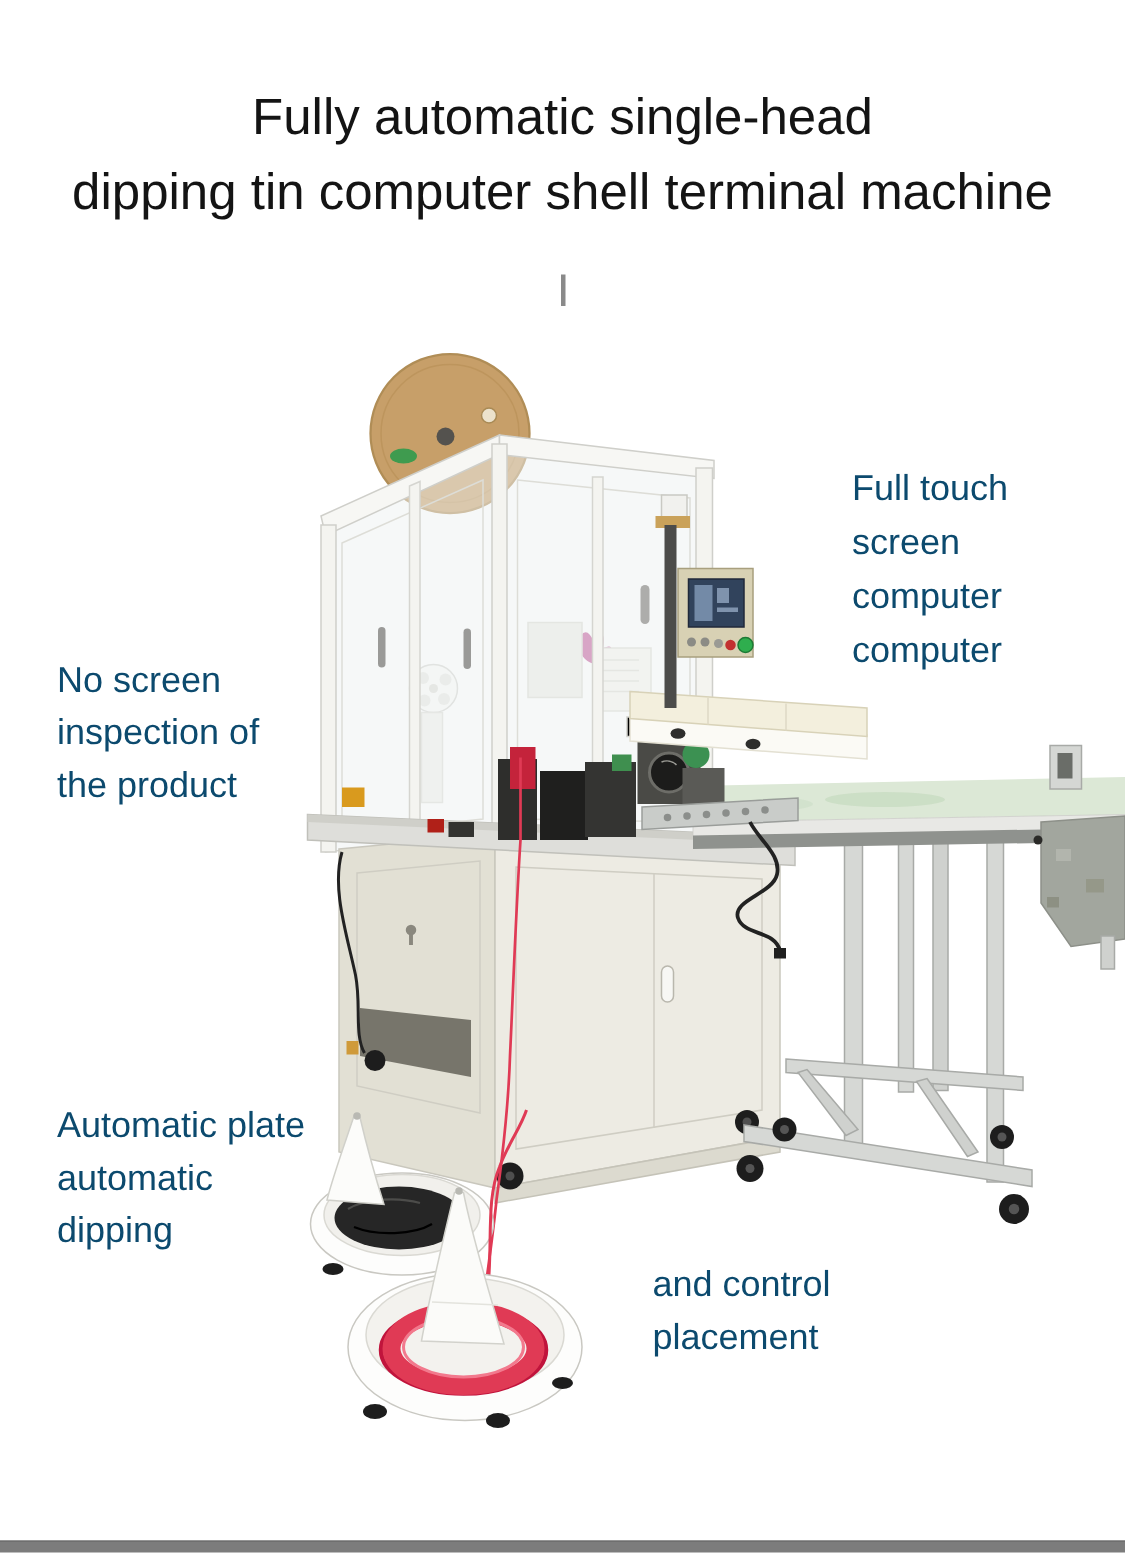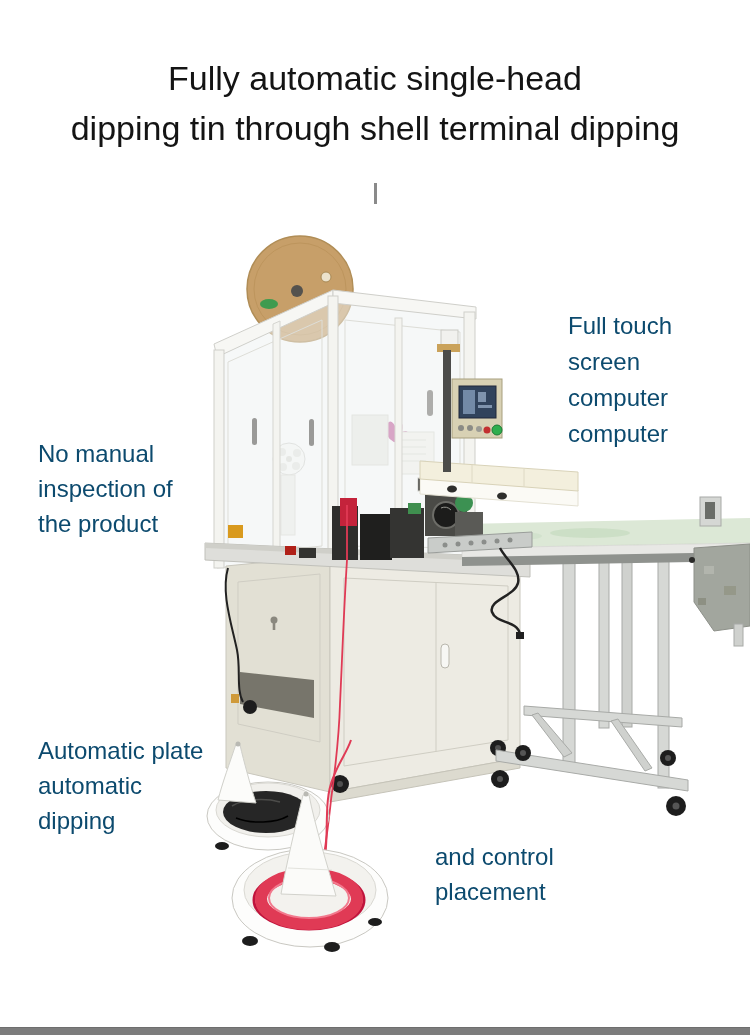--- a/index.html
+++ b/index.html
@@ -227,27 +227,27 @@
         <circle cx="306" cy="794" r="2.5" fill="#b9b9b3"></circle>
         <ellipse cx="250" cy="941" rx="8" ry="5" fill="#1d1d1d"></ellipse>
         <ellipse cx="332" cy="947" rx="8" ry="5" fill="#1d1d1d"></ellipse>
         <ellipse cx="375" cy="922" rx="7" ry="4" fill="#1d1d1d"></ellipse>
       </g>
     </g>
   </svg>
 
   <div class="title-block">
     <div>Fully automatic single-head</div>
-    <div>dipping tin through shell terminal dipping</div>
+    <div>dipping tin computer shell terminal machine</div>
   </div>
 
   <div class="divider-bar"></div>
 
   <div class="note note-left">
-    <div>No manual</div>
+    <div>No screen</div>
     <div>inspection of</div>
     <div>the product</div>
   </div>
 
   <div class="note note-right">
     <div>Full touch</div>
     <div>screen</div>
     <div>computer</div>
     <div>computer</div>
   </div>

